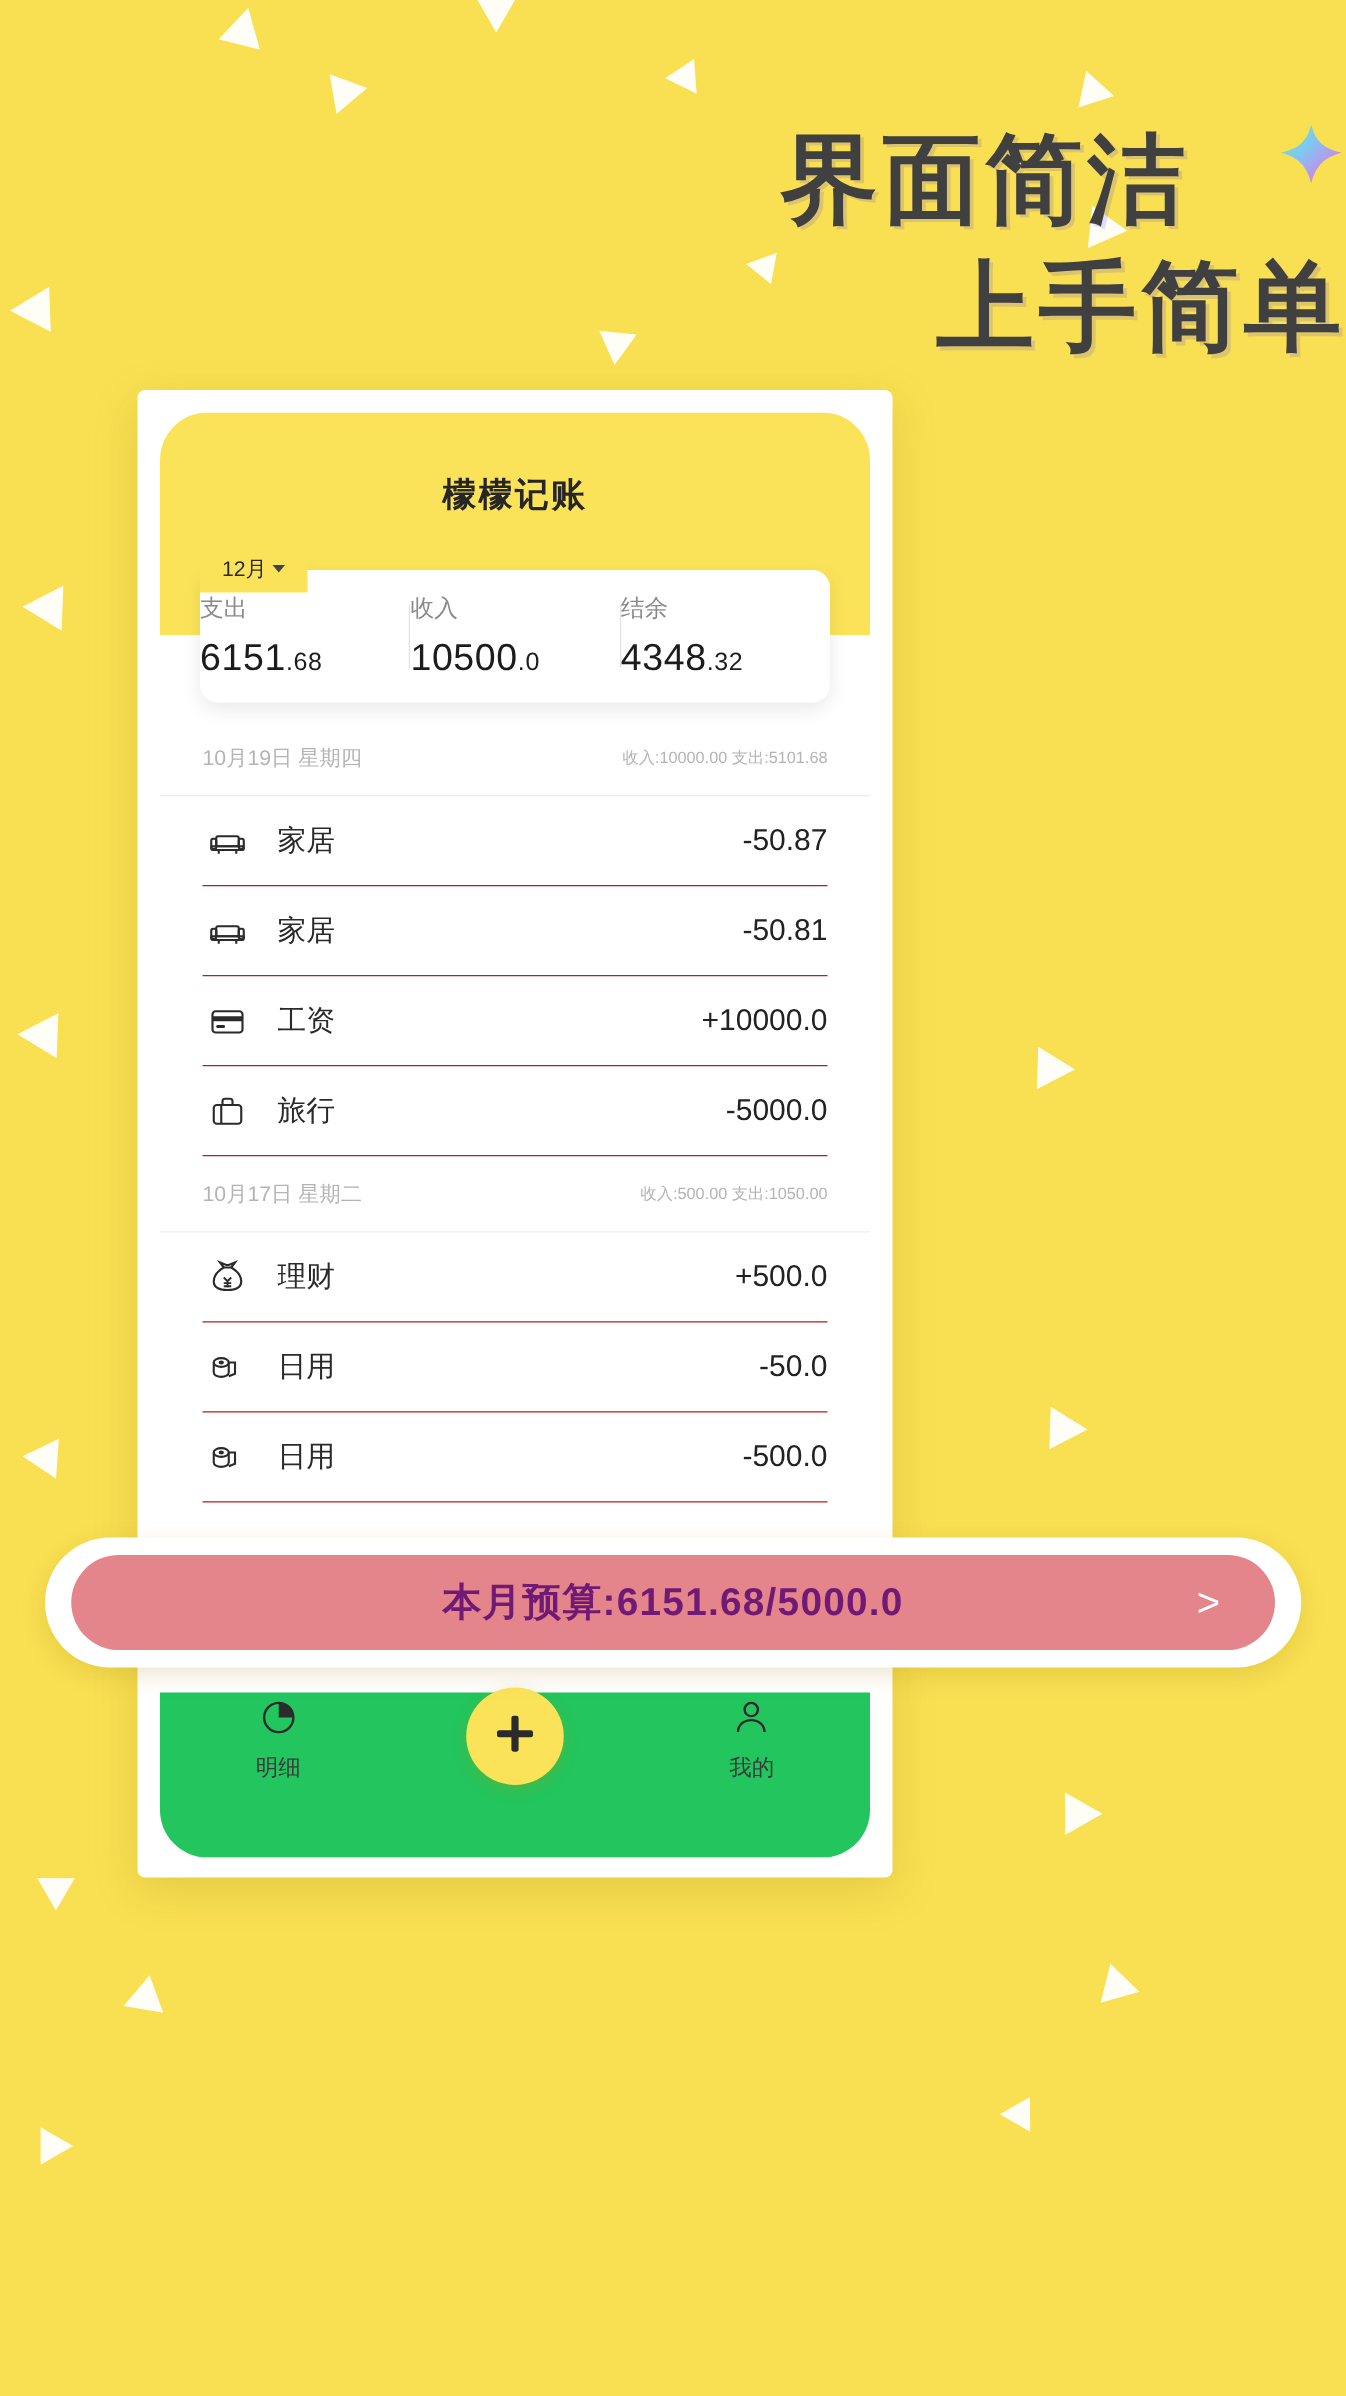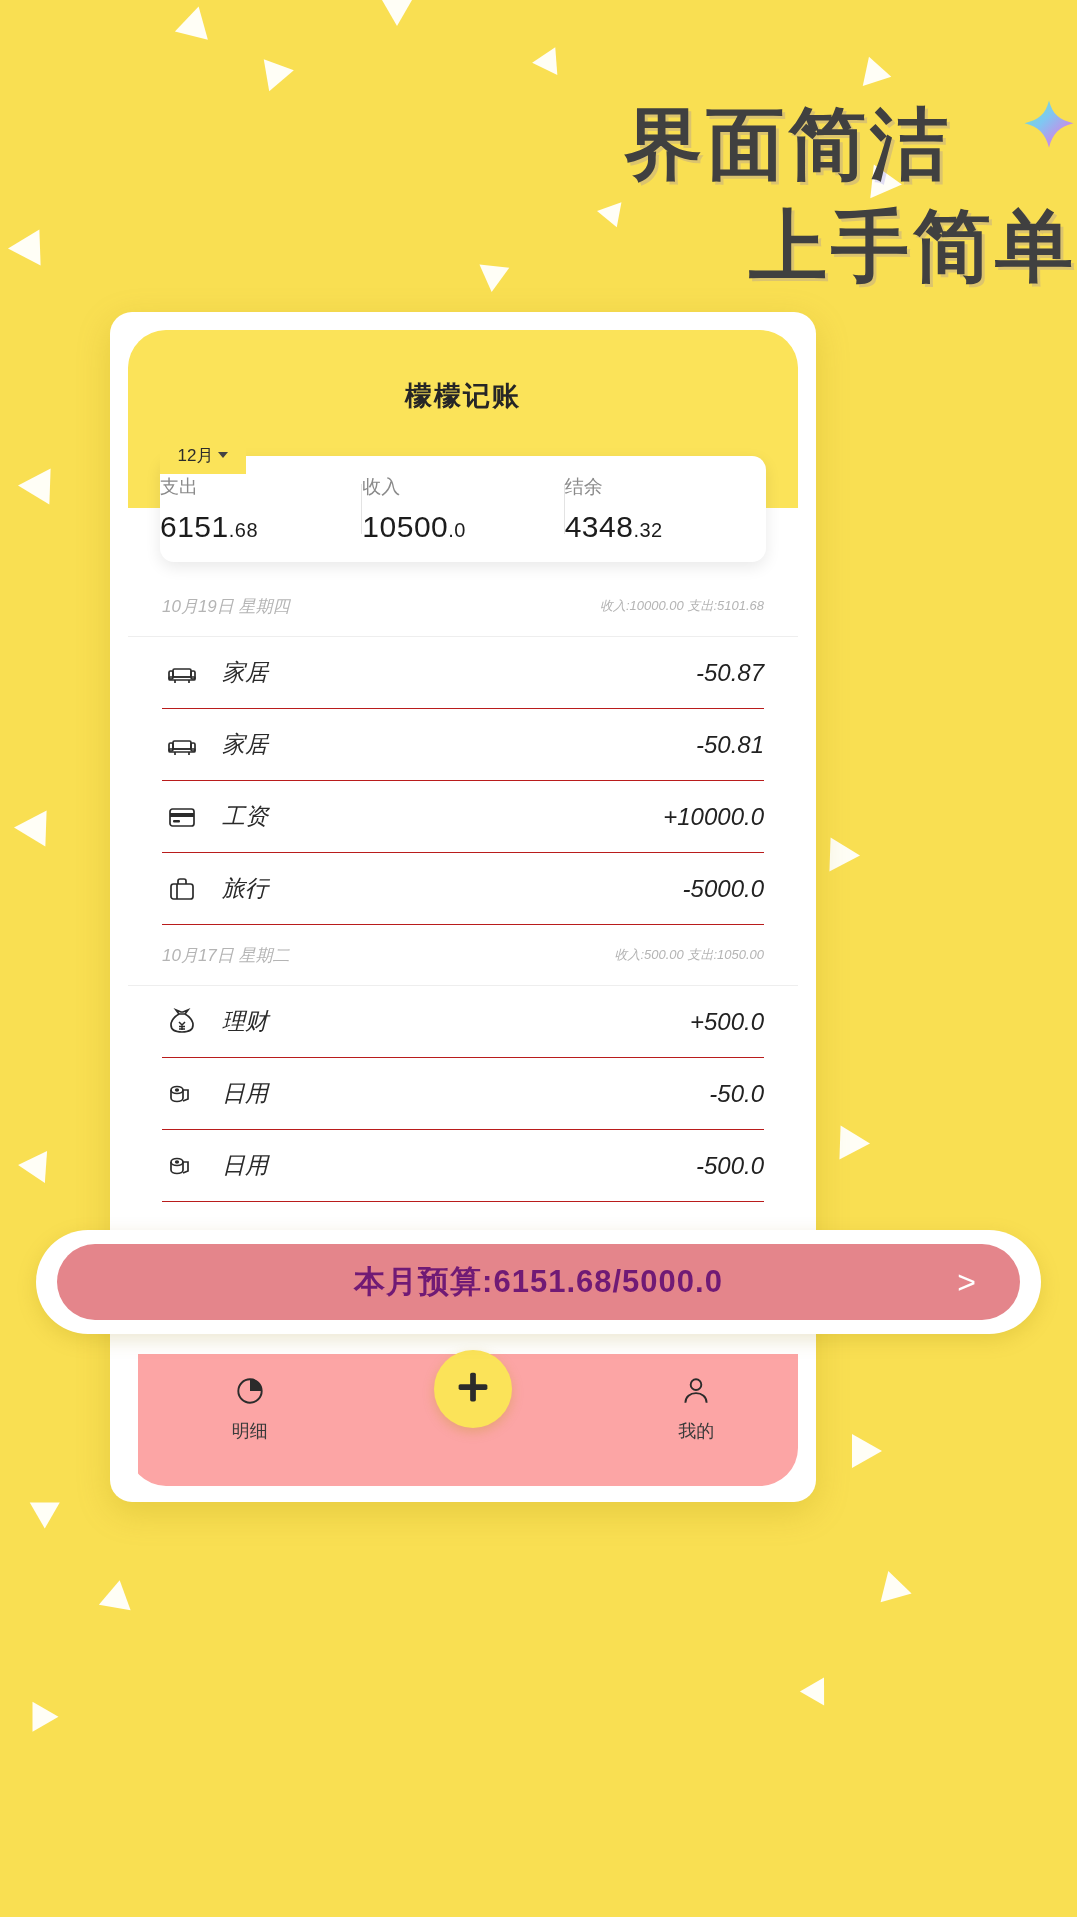--- a/index.html
+++ b/index.html
@@ -15,22 +15,22 @@
     position:absolute;left:0;right:0;top:84px;text-align:right;
     color:#404040;font-weight:bold;letter-spacing:4px;
     text-shadow:3px 3px 0 rgba(91,75,234,.18);
     font-family:Liberation Mono, monospace;
   }
   .promo .l1{font-size:78px;line-height:96px;display:block;}
   .promo .l2{font-size:78px;line-height:96px;display:block;margin-top:6px;}
   .sparkle{display:inline-block;width:56px;height:56px;vertical-align:18px;margin-left:18px;}
   
   .phone{
-    position:absolute;left:110px;top:312px;width:706px;height:1190px;
-    background:#FFFFFF;border-radius:22px;
+    position:absolute;left:110px;top:312px;width:604px;height:1190px;
+    background:#FFFFFF;border-radius:6px;
     box-shadow:0 10px 34px rgba(160,130,0,.22);
     overflow:hidden;
   }
   .phone-inner{position:absolute;left:18px;top:18px;right:18px;bottom:16px;border-radius:38px;overflow:hidden;background:#fff;}
   .app-header{
     position:absolute;left:0;top:0;width:100%;height:130px;
     background:#FBE359;border-radius:34px 34px 0 0;
   }
   .app-title{
     position:absolute;left:0;right:0;top:48px;text-align:center;
@@ -50,21 +50,21 @@
     background:#fff;border-radius:14px;z-index:3;
     box-shadow:0 5px 16px rgba(0,0,0,.09);
     display:flex;align-items:center;
   }
   .sum-col{flex:1;text-align:left;position:relative;}
   .sum-col .lbl{font-size:19px;color:#8a8a8a;margin-bottom:10px;}
   .sum-col .val{font-size:30px;color:#1c1c1c;letter-spacing:.5px;}
   .sum-col .val .dec{font-size:20px;}
   .sum-div{width:1px;height:50px;background:#e3e3e3;}
   
-  .list{position:absolute;left:0;top:246px;right:0;bottom:0;background:#fff;font-style:italic;}
+  .list{position:absolute;left:0;top:246px;right:0;bottom:0;background:#fff;}
   .day-head{
     display:flex;align-items:center;justify-content:space-between;
     padding:0 34px;height:60px;border-bottom:1px solid #eee;
   }
   .day-head .d{font-size:17px;color:#b4b4b4;}
   .day-head .s{font-size:13px;color:#b4b4b4;}
   .row{
     display:flex;align-items:center;height:71px;margin:0 34px;
     border-bottom:1px solid #b91c1c;
   }
@@ -78,22 +78,22 @@
     display:flex;align-items:center;justify-content:center;
   }
   .budget{
     width:963px;height:76px;background:#E4858B;border-radius:40px;
     display:flex;align-items:center;justify-content:center;position:relative;
   }
   .budget .txt{font-size:31px;color:#701a75;font-weight:bold;letter-spacing:1px;}
   .budget .chev{position:absolute;right:44px;font-size:32px;color:#fff;}
   
   .tabbar{
-    position:absolute;left:10px;bottom:0;width:100%;height:132px;background:#fca5a5;
-    display:flex;align-items:center;
+    position:absolute;left:0;bottom:0;width:100%;height:132px;background:#22c55e;
+    display:flex;align-items:flex-start;
   }
   .tab{flex:1;display:flex;flex-direction:column;align-items:center;padding-bottom:26px;}
   .tab .tic{height:40px;display:flex;align-items:center;justify-content:center;}
   .tab .tlbl{font-size:18px;color:#3a3a3a;margin-top:8px;}
   .fab{
     position:absolute;left:50%;transform:translateX(-50%);bottom:58px;
     width:78px;height:78px;border-radius:50%;background:#FBE359;
     display:flex;align-items:center;justify-content:center;
     box-shadow:0 4px 12px rgba(180,150,0,.28);
   }

